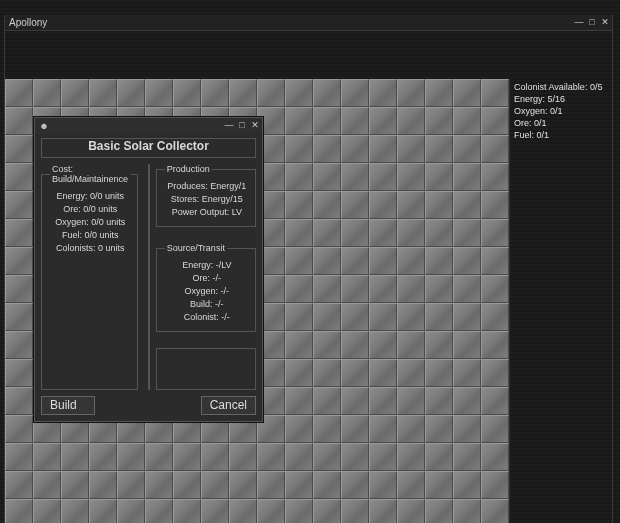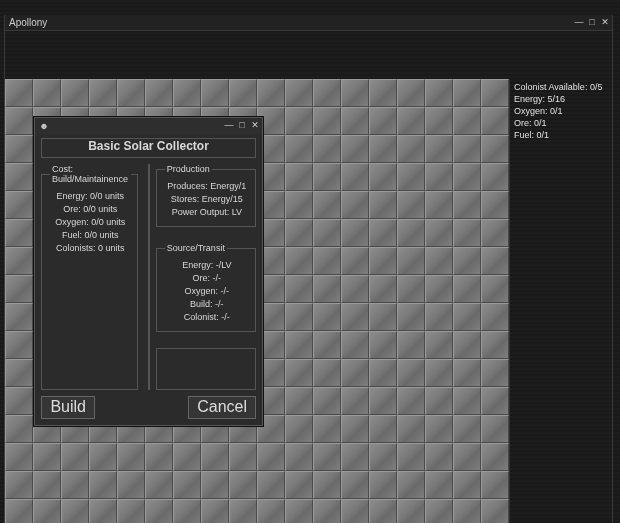--- a/index.html
+++ b/index.html
@@ -186,24 +186,24 @@
 
   .dlg-buttons {
     display: flex;
     justify-content: space-between;
     padding: 6px;
   }
   .btn {
     border: 1px solid #666;
     background: #353535;
     color: #ddd;
-    font-size: 16px;
+    font-size: 12px;
     padding: 1px 8px 2px 8px;
     min-width: 36px;
-    text-align: right;
+    text-align: left;
   }
 
 </style>
 </head>
 <body>
 
 <div class="main-window">
   <div class="titlebar">
     <span class="title">Apollony</span>
     <div class="win-controls">

